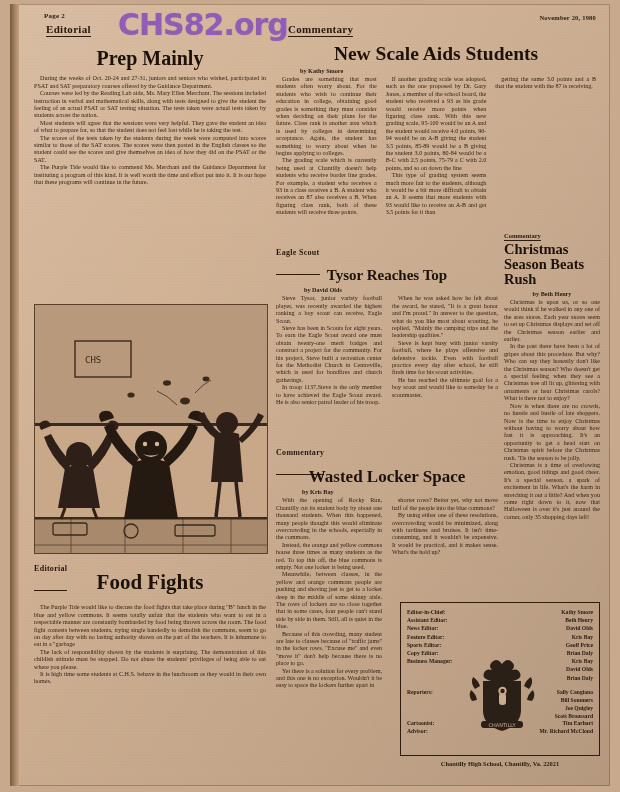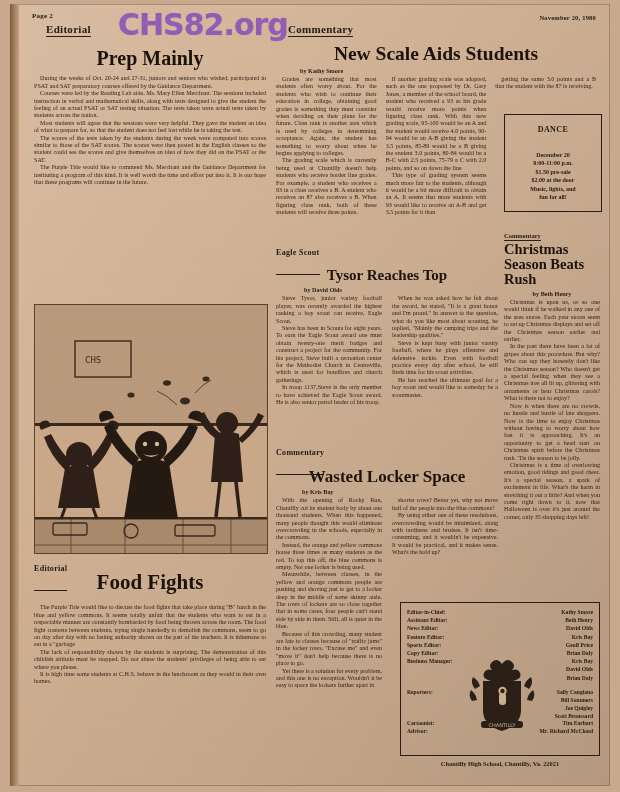--- a/index.html
+++ b/index.html
@@ -32,21 +32,21 @@
   
   #edge{
     position:absolute;left:0;top:0;width:9px;height:792px;
     background:linear-gradient(90deg,#7c5a3c,#b18f6e 70%,#c7a286);
   }
 
   .ink{color:#241a12;}
 
   
   #masthead{position:absolute;left:16px;top:8px;width:570px;height:34px;}
-  .pagenum{position:absolute;left:6px;top:0px;font-size:7px;font-weight:bold;letter-spacing:.2px;}
+  .pagenum{position:absolute;left:18px;top:0px;font-size:7px;font-weight:bold;letter-spacing:.2px;}
   .kicker{
     font-weight:bold;font-size:11px;letter-spacing:.3px;
     border-bottom:1.6px solid #2a1d13;display:inline-block;padding-bottom:1px;
   }
   #ed-kicker{position:absolute;left:20px;top:11px;}
   #com-kicker{position:absolute;left:262px;top:11px;}
   #issue-date{position:absolute;right:0;top:2px;font-size:6.5px;font-weight:bold;letter-spacing:.2px;}
   #watermark{
     position:absolute;left:92px;top:-2px;
     font-family:"DejaVu Sans", sans-serif;
@@ -177,31 +177,20 @@
       <div class="sub body">
           <p>If another grading scale was adopted, such as the one proposed by Dr. Gary Jones, a member of the school board, the student who received a 93 as his grade would receive more points when figuring class rank. With this new grading scale, 95-100 would be an A and the student would receive 4.0 points, 90-94 would be an A-B giving the student 3.5 points, 85-89 would be a B giving the student 3.0 points, 80-84 would be a B-C with 2.5 points, 75-79 a C with 2.0 points, and so on down the line</p>
           <p>This type of grading system seems much more fair to the students, although it would be a bit more difficult to obtain an A. It seems that more students with 93 would like to receive an A-B and get 3.5 points for it than</p>
         </div>
       <div class="sub body">
           <p>getting the same 3.0 points and a B that the student with the 87 is receiving.</p>
         </div>
     </div>
   </div>
 
-  <div id="dance-box">
-    <div id="dance-title" class="ink">DANCE</div>
-    <div id="dance-lines">
-        <div class="dance-line ink">December 20</div>
-        <div class="dance-line ink">8:00-11:00 p.m.</div>
-        <div class="dance-line ink">$1.50 pre-sale</div>
-        <div class="dance-line ink">$2.00 at the door</div>
-        <div class="dance-line ink">Music, lights, and</div>
-        <div class="dance-line ink">fun for all!</div>
-      </div>
-  </div>
 
   <div id="kicker-com3" class="kicker-xs ink">Commentary</div>
   <div id="c-xmas">
     <div class="hl ink" id="hl-xmas">Christmas Season Beats Rush</div>
     <div class="byline ink">by Beth Henry</div>
     <div class="body" id="xmas-body">
         <p>Christmas is upon us, or so one would think if he walked in any one of the area stores. Each year stores seem to set up Christmas displays and set off the Christmas season earlier and earlier.</p>
         <p>In the past there have been a lot of gripes about this procedure. But why? Who can say they honestly don't like the Christmas season? Who doesn't get a special feeling when they see a Christmas tree all lit up, glittering with ornaments or hear Christmas carols? What is there not to enjoy?</p>
         <p>Now is when there are no crowds, no hussle and bustle of late shoppers. Now is the time to enjoy Christmas without having to worry about how fast it is approaching. It's an opportunity to get a head start on Christmas spirit before the Christmas rush. 'Tis the season to be jolly.</p>
         <p>Christmas is a time of overlowing emotion, good tidings and good cheer. It's a special season, a spark of excitement in life. What's the harm in stretching it out a little? And when you come right down to it, now that Halloween is over it's just around the corner, only 35 shopping days left!</p>

